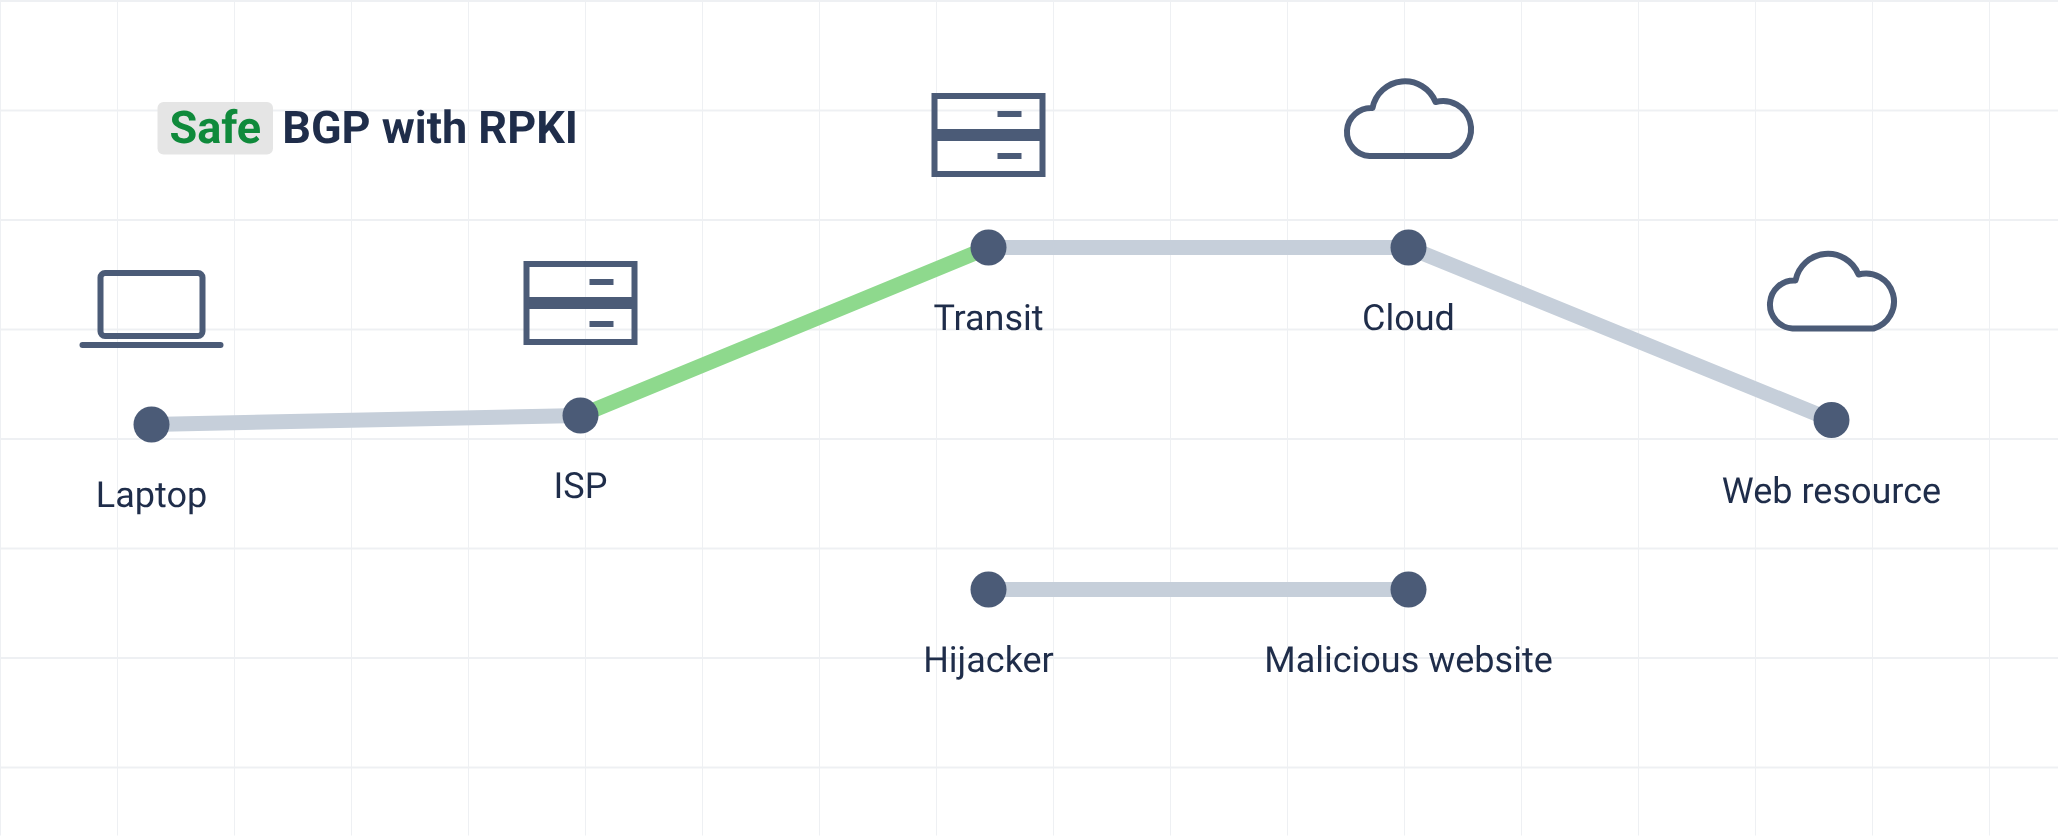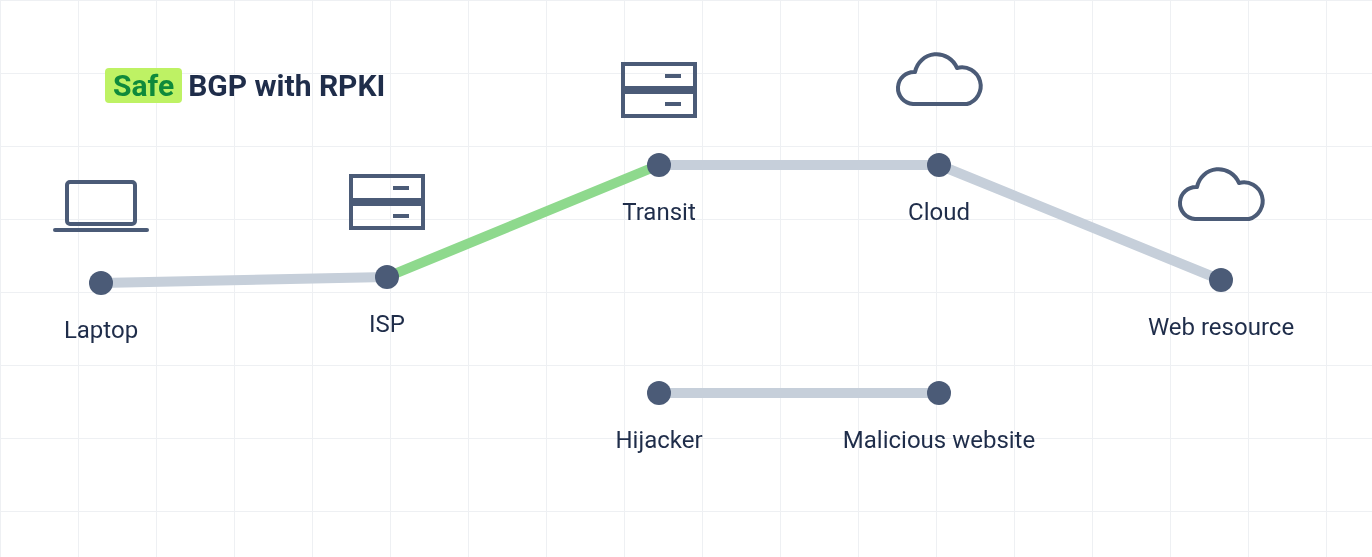--- a/index.html
+++ b/index.html
@@ -9,21 +9,21 @@
     background-image:linear-gradient(#eef0f3 1px,transparent 1px),
                      linear-gradient(90deg,#eef0f3 1px,transparent 1px);
     background-size:78px 73px;}
   svg{position:absolute;inset:0;}
   .edge{stroke:#c6cfda;stroke-width:10;stroke-linecap:round;fill:none;}
   .edge.safe{stroke:#8ed98d;}
   .dot{fill:#4b5b77;}
   .icon{fill:none;stroke:#4b5b77;stroke-width:4;}
   .nodelabel{font-size:24px;fill:#1f2d4a;text-anchor:middle;}
   .title{position:absolute;left:105px;top:68px;font-size:30px;font-weight:700;}
-  .badge{display:inline-block;background:#bef264;color:#0f8a3b;border-radius:4px;
+  .badge{display:inline-block;background:#e5e5e5;color:#0f8a3b;border-radius:4px;
     padding:0 8px;margin-right:6px;}
 </style>
 </head>
 <body>
 
 <div class="grid-bg"></div>
 
 <div class="title">
   <span class="badge">Safe</span><span>BGP with RPKI</span>
 </div>

